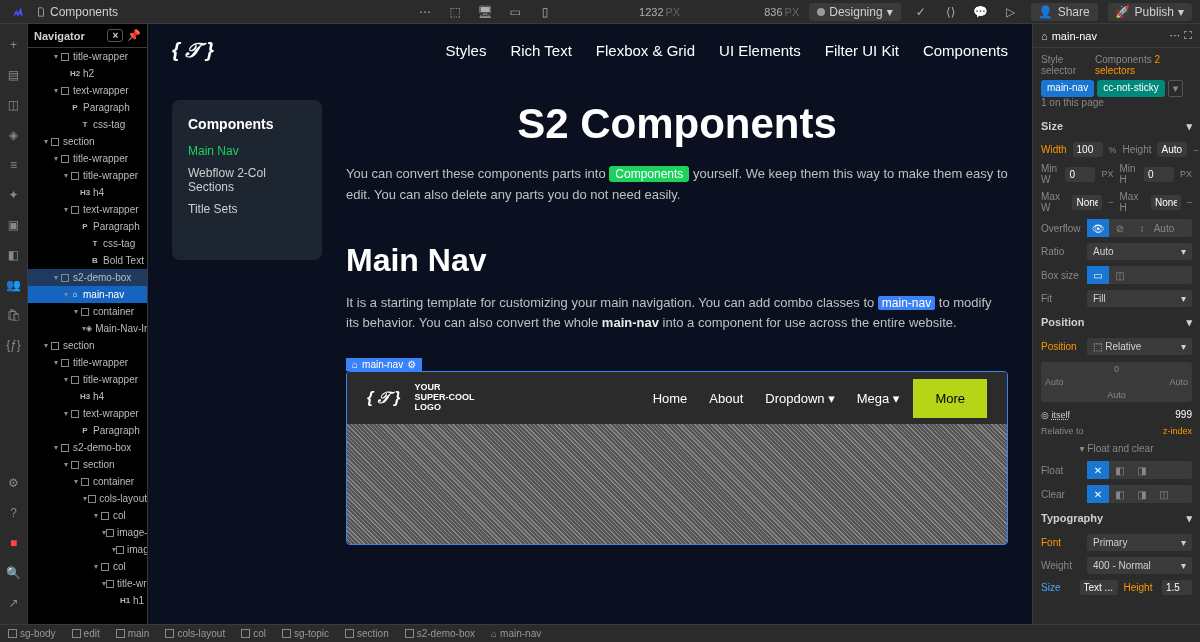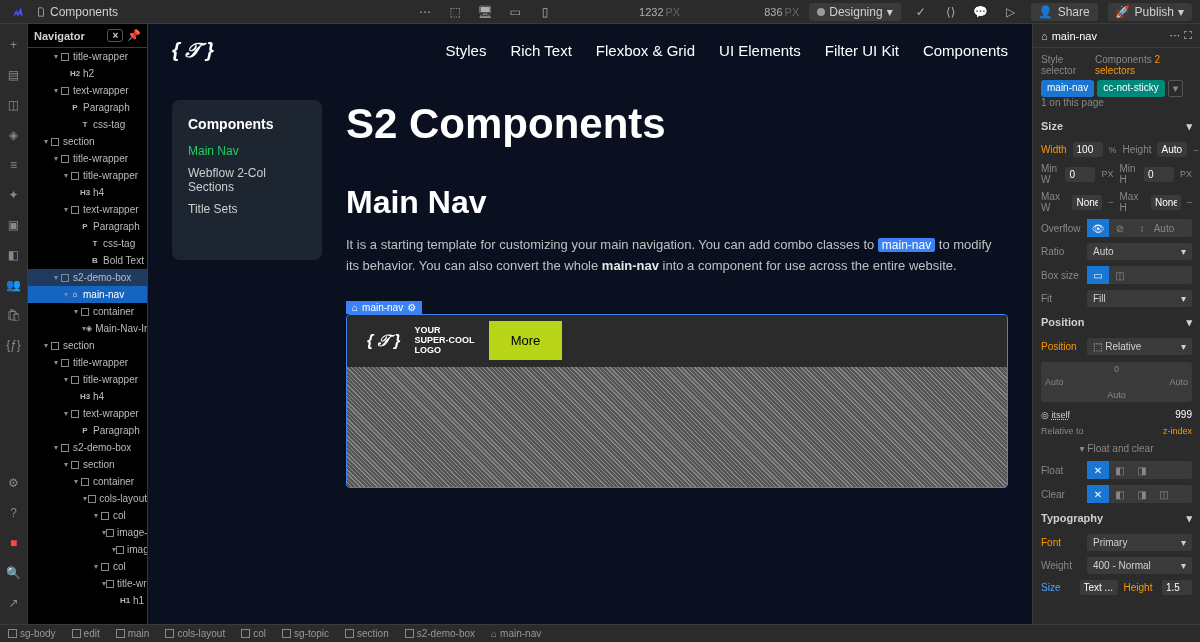--- a/index.html
+++ b/index.html
@@ -74,21 +74,21 @@
 .site-nav { margin-left:auto; display:flex; gap:24px; font-size:15px; }
 .site-nav a { color:#fff; cursor:pointer; }
 .site-body { padding: 24px; display:flex; gap:24px; flex:1; overflow:auto; }
 .sidebar-card {
   width: 150px; background:#1d2530; border-radius:8px; padding:16px; height:160px;
 }
 .sidebar-card h3 { color:#fff; font-size:14px; font-weight:600; margin-bottom:12px; }
 .sidebar-card .item { font-size:12px; color:#d0d0d0; margin:8px 0; cursor:pointer; }
 .sidebar-card .item.active { color:#1dd15d; }
 .content-main { flex:1; }
-.h1 { color:#fff; font-size:42px; font-weight:700; margin-bottom:16px; }
+.h1 { color:#fff; font-size:42px; font-weight:700; margin-bottom:16px;text-align:center; }
 .para { color:#c0c0c0; font-size:13px; line-height:1.6; }
 .tag-green { background:#1dd15d; color:#fff; padding:1px 6px; border-radius:3px; font-size:12px; }
 .h2 { color:#fff; font-size:32px; font-weight:700; margin: 36px 0 14px; }
 .tag-blue-inline { background:#3b82f6; color:#fff; padding:0 4px; border-radius:2px; font-size:12px; }
 .bold { font-weight:700; color:#e8e8e8; }
 
 .sel-label {
   background:#3b82f6; color:#fff; font-size:10px; padding:1px 6px; display:inline-flex; align-items:center; gap:4px;
   margin-top: 24px;
 }
@@ -488,37 +488,46 @@
       <div class="sidebar-card">
         <h3>Components</h3>
         <div id="sidebar-items">
             <div class="item active">Main Nav</div>
             <div class="item">Webflow 2-Col Sections</div>
             <div class="item">Title Sets</div>
           </div>
       </div>
       <div class="content-main">
         <div class="h1">S2 Components</div>
+        <p class="para">
+          <span>You can convert these components parts into </span><span class="tag-green">Components</span><span> yourself. We keep them this way to make them easy to edit. You can also delete any parts you do not need easily.</span>
+        </p>
         <div class="h2">Main Nav</div>
         <p class="para">
           <span>It is a starting template for customizing your main navigation. You can add combo classes to </span><span class="tag-blue-inline">main-nav</span><span> to modify its behavior. You can also convert the whole </span><span class="bold">main-nav</span><span> into a component for use across the entire website.</span>
         </p>
         <div class="sel-label">
           <span>⌂</span>
           <span>main-nav</span>
           <span>⚙</span>
         </div>
         <div class="nav-preview">
           <div class="nav-preview-bar">
             <span class="logo">{ 𝒯 }</span>
             <div class="logo-text">
               <div>YOUR</div>
               <div>SUPER-COOL</div>
               <div>LOGO</div>
             </div>
+            <div class="menu" id="preview-menu">
+                <span>Home</span>
+                <span>About</span>
+                <span>Dropdown ▾</span>
+                <span>Mega ▾</span>
+              </div>
             <span class="more-btn">More</span>
           </div>
           <div class="diag-fill"></div>
         </div>
       </div>
     </div>
   </div>
 
   <div class="right-panel">
     <div class="rp-header">

